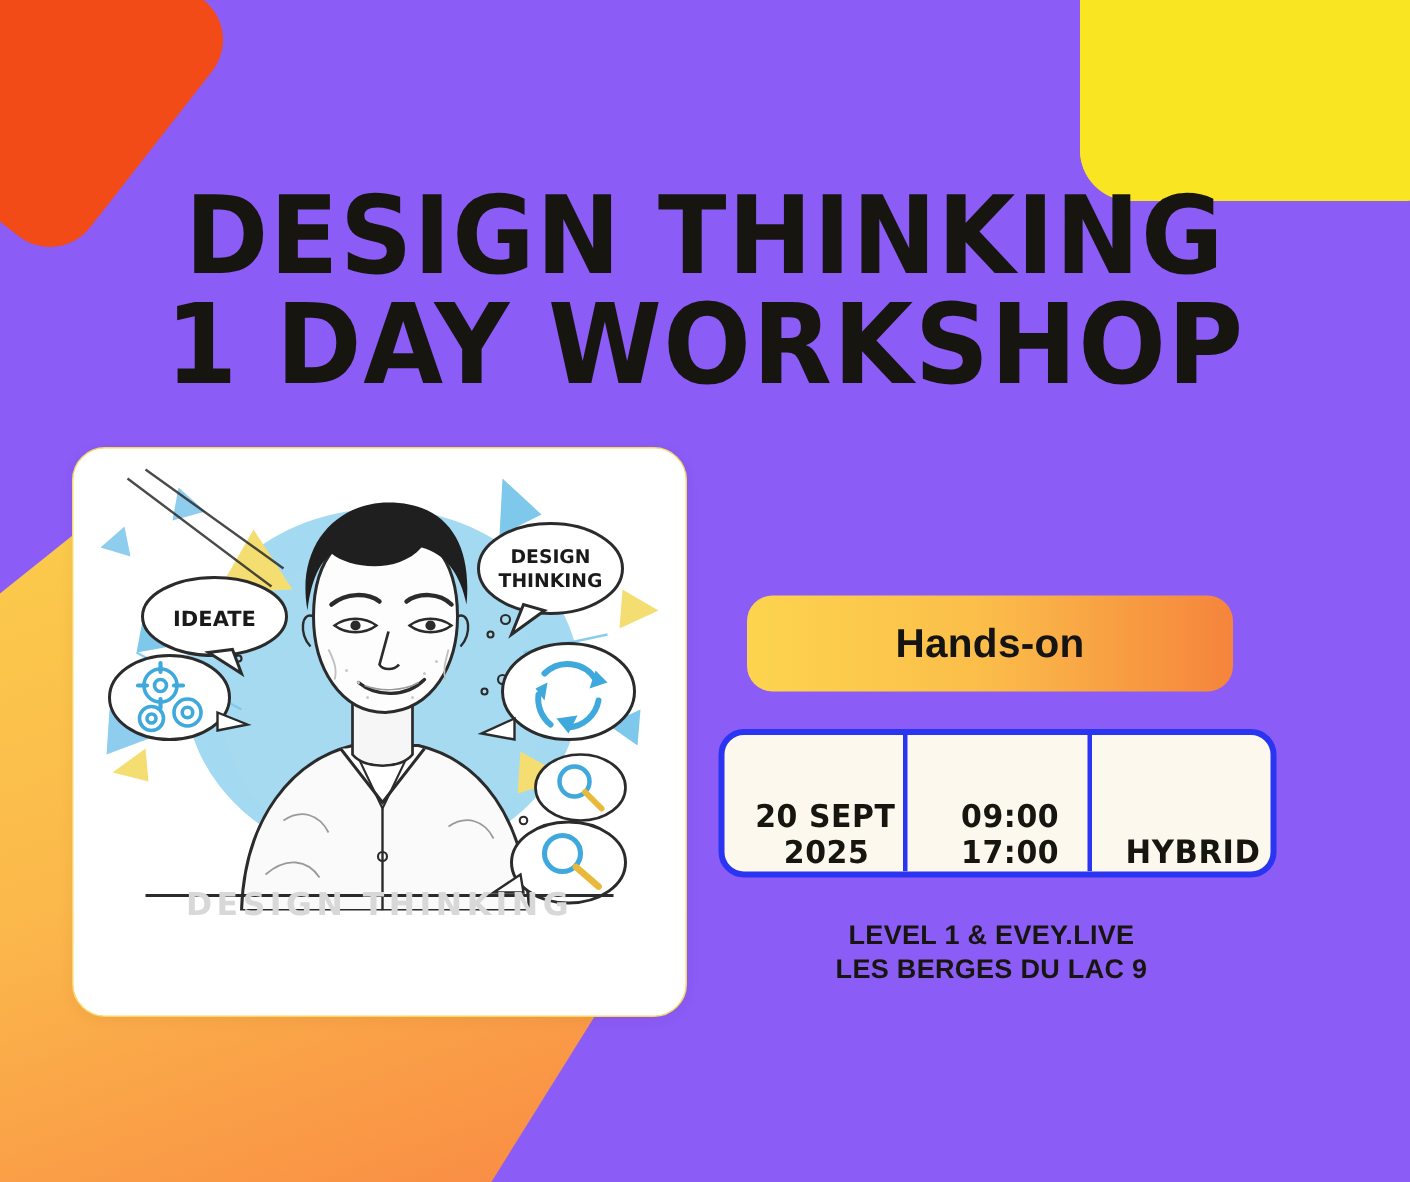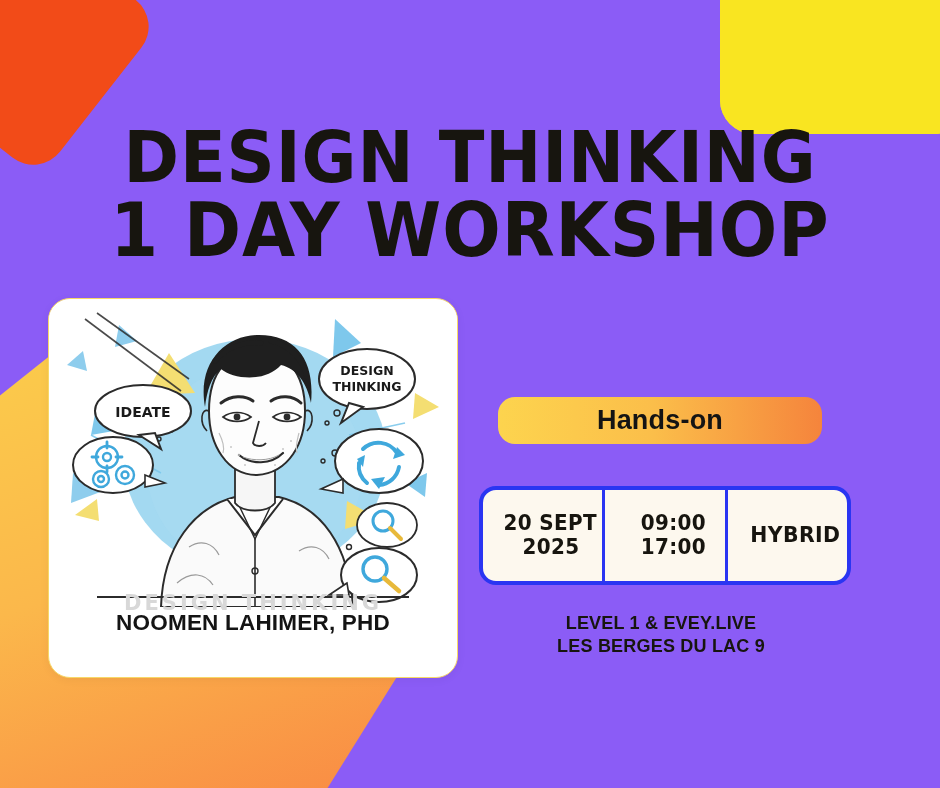--- a/index.html
+++ b/index.html
@@ -142,21 +142,21 @@
     line-height: 1.04;
     letter-spacing: 0.2px;
   }
 
   
   .pill {
     position: absolute;
     left: 498px;
     top: 397px;
     width: 324px;
-    height: 47px;
+    height: 64px;
     border-radius: 17px;
     background: linear-gradient(90deg, #FDD44E 0%, #FBBE4A 48%, #F5843C 100%);
     display: flex;
     align-items: center;
     justify-content: center;
     z-index: 6;
   }
   .pill span {
     color: #141414;
     font-family: "Liberation Sans", sans-serif;
@@ -177,21 +177,21 @@
     display: flex;
     background: #FDF8EE;
     overflow: hidden;
     z-index: 6;
   }
   .info-cell {
     flex: 1 1 0;
     display: flex;
     flex-direction: column;
     align-items: center;
-    justify-content: center;
+    justify-content: flex-end;
     border-right: 3px solid #2A35F2;
     padding-left: 16px;
   }
   .info-cell:last-child { border-right: none; }
   .info-cell span {
     display: block;
     color: #17150F;
     font-family: "DejaVu Sans", sans-serif;
     font-weight: 700;
     font-size: 21px;
@@ -396,21 +396,20 @@
           </g>
 
           <line x1="48" y1="290" x2="360" y2="290" stroke="#2B2B2B" stroke-width="2"></line>
         </g>
       </svg>
     </div>
 
     <div class="ghost-text">DESIGN THINKING</div>
 
     <div class="speaker-name">
-      <span>NOOMEN LAHIMER, PHD</span>
     </div>
   </div>
 
   <div class="pill">
     <span>Hands-on</span>
   </div>
 
   <div class="info-box">
     <div class="info-cell">
       <span>20 SEPT</span>

